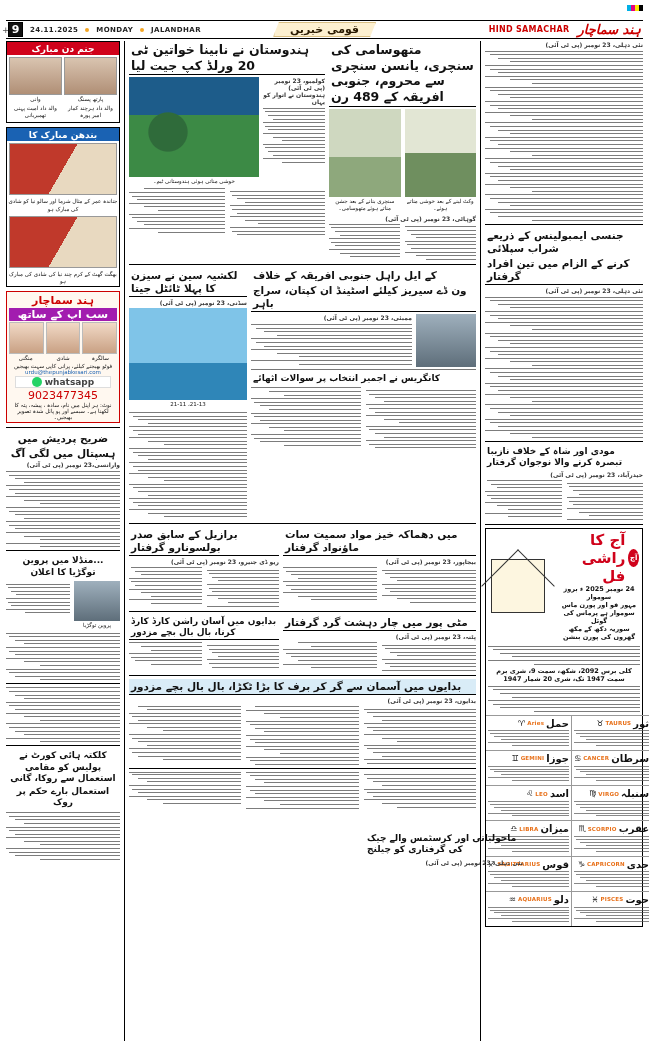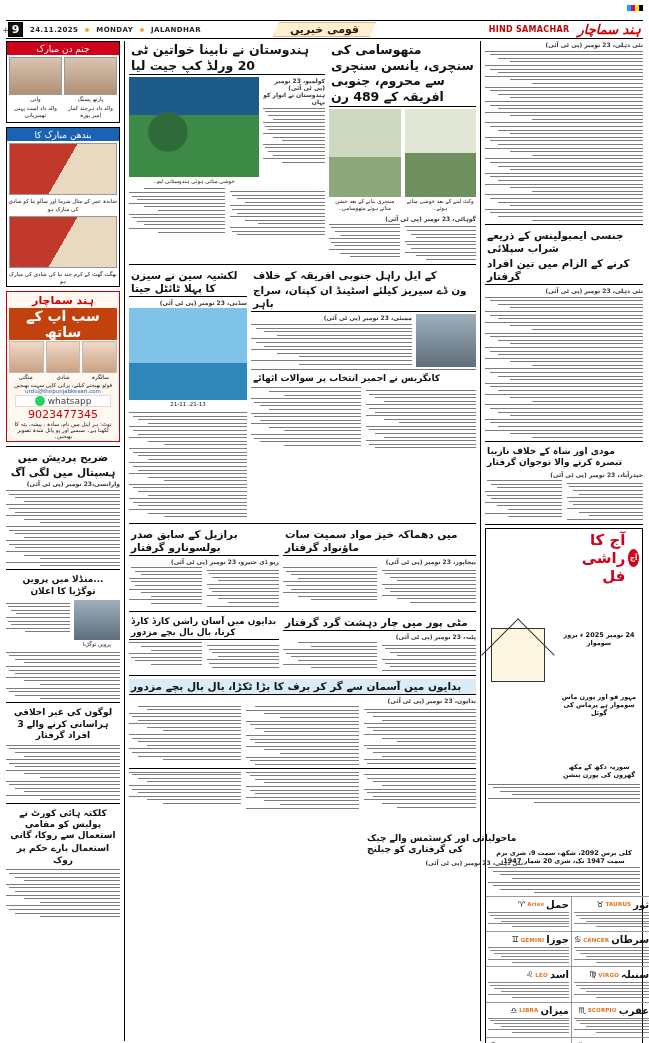--- a/index.html
+++ b/index.html
@@ -82,55 +82,55 @@
   .photo.bowler{
     background:linear-gradient(#e2e6d4 0 50%, #6f8f5f 50% 100%);
   }
   .photo.portrait{ background:linear-gradient(#9fb0bd,#5e6e7a); }
   .photo.swim{ background:linear-gradient(#7fc4e8 0 60%,#2f86b8 60% 100%); }
   .cap{ direction:rtl; font-size:5.5px; text-align:center; line-height:1.3;
         padding:1px; color:#111; }
 
   
   .annbox{ border:1px solid #000; margin-bottom:4px; }
-  .annhead{ color:#fff; font-weight:normal; text-align:center; direction:rtl;
+  .annhead{ color:#fff; font-weight:bold; text-align:center; direction:rtl;
             font-size:9px; padding:1.5px 0; }
   .annhead.red{ background:#d0021b; } .annhead.blue{ background:#1a62b3; }
   .kidrow{ display:flex; gap:2px; padding:2px; }
   .kid{ flex:1; }
   .kidimg{ height:38px; background:linear-gradient(#d9c4b0,#b08f76); border:1px solid #999; }
   .coupleimg{ height:52px; margin:2px; border:1px solid #999;
               background:linear-gradient(120deg,#c0392b 0 50%,#e8d9c0 50% 100%); }
 
   
   .promo{ border:1px solid #cc0000; background:#fff8f0; padding:2px; margin-bottom:4px; }
   .promo-logo{ text-align:center; color:#cc0000; font-weight:bold; font-size:11px;
                direction:rtl; }
-  .promo-sub{ background:#c2410c; color:#fff; text-align:center; font-weight:bold;
-              font-size:14px; direction:rtl; margin:1px 0; }
+  .promo-sub{ background:#a21caf; color:#fff; text-align:center; font-weight:bold;
+              font-size:11px; direction:rtl; margin:1px 0; }
   .promo-imgs{ display:flex; gap:2px; }
   .promo-imgs div{ flex:1; height:32px; border:1px solid #bbb;
                    background:linear-gradient(#f1d9c6,#c9a184); }
   .promo-line{ direction:rtl; font-size:5.5px; text-align:center; }
   .promo-mail{ font-size:5.5px; text-align:center; color:#1a62b3; }
   .wa{ display:flex; align-items:center; justify-content:center; gap:3px;
        background:#fff; border:1px solid #ddd; margin:1px 6px; }
   .wa-ic{ width:10px;height:10px;border-radius:50%;background:#25d366; }
-  .wa-tx{ font-size:9px; font-weight:normal; color:#444; }
+  .wa-tx{ font-size:9px; font-weight:bold; color:#444; }
   .phone{ text-align:center; color:#cc0000; font-weight:normal; font-size:11px; }
 
   
   .horo{ border:1px solid #000; margin-top:3px; }
   .horo-top{ display:flex; align-items:center; justify-content:center; gap:12px;
              padding:2px 3px; }
   .horo-badge{ width:18px;height:18px;border-radius:50%;background:#d0021b;color:#fff;
                font-size:7px;display:flex;align-items:center;justify-content:center;
                font-weight:bold; direction:rtl; }
   .horo-title{ color:#d0021b; font-weight:bold; font-size:15px; direction:rtl; }
-  .horo-date{ text-align:center; font-size:6.5px; direction:rtl; font-weight:bold;margin-top:46px; }
+  .horo-date{ text-align:center; font-size:6.5px; direction:rtl; font-weight:bold; }
   .chart-sq{ width:54px;height:54px;border:1px solid #333; position:relative;
              background:#fdf6e0; margin:2px; }
   .chart-sq:before,.chart-sq:after{ content:""; position:absolute; inset:0;
       border-top:1px solid #333; transform-origin:center; }
   .chart-sq:before{ transform:rotate(45deg); } .chart-sq:after{ transform:rotate(-45deg); }
   .signgrid{ display:grid; grid-template-columns:1fr 1fr; }
   .sign{ border-top:1px solid #999; border-left:1px solid #999; padding:2px; }
   .sign:nth-child(2n+1){ border-left:0; }
   .sign-hd{ display:flex; align-items:center; justify-content:flex-end; gap:2px; }
   .sign-en{ color:#e8711a; font-weight:bold; font-size:5.5px; letter-spacing:.2px; }
@@ -283,21 +283,20 @@
           <div class="ln s1"></div>
           <div class="ln s5"></div>
           <div class="ln s4"></div>
           <div class="ln s1"></div>
           <div class="ln s3"></div>
           <div class="ln s2"></div>
           <div class="ln s4"></div>
         </div>
 
       <div class="hrule"></div>
-      <div class="hl hl-sm" style="text-align:center">لوگوں کی غیر اخلاقی ہراسانی کرنے والے 3 افراد گرفتار</div>
       <div class="body">
           <div class="ln s1"></div>
           <div class="ln s3"></div>
           <div class="ln s2"></div>
           <div class="ln s5"></div>
           <div class="ln s1"></div>
           <div class="ln s3"></div>
           <div class="ln s2"></div>
           <div class="ln s1"></div>
           <div class="ln s5"></div>

